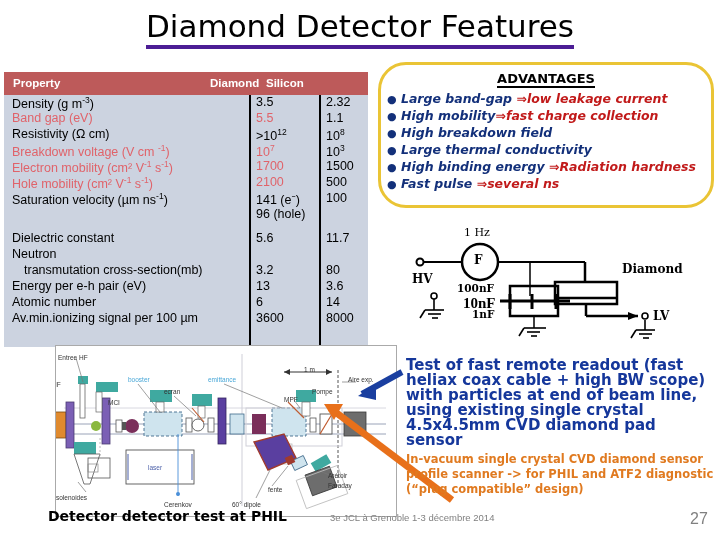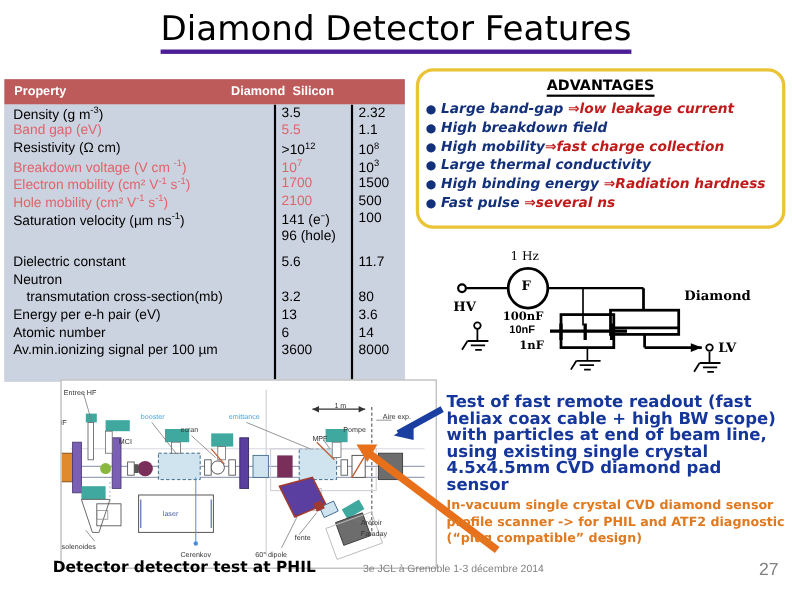--- a/index.html
+++ b/index.html
@@ -80,21 +80,21 @@
   .trow .indent { left: 16px; }
   .spacer { height: 8px; }
   sup { font-size: 8.5px; vertical-align: super; }
 
   
   .adv-box {
     position: absolute;
     left: 378px; top: 62px;
     width: 336px; height: 146px;
     border: 3px solid #eac435;
-    border-radius: 16px;
+    border-radius: 28px;
     background: #ffffff;
     box-sizing: border-box;
   }
   .adv-title {
     text-align: center;
     margin-top: 6px;
     font-size: 13px;
     font-weight: bold;
     color: #000;
     font-family: "DejaVu Sans", sans-serif;
@@ -271,22 +271,22 @@
         </div>
       </div>
   </div>
 
   <div class="adv-box">
     <div class="adv-title">
       <span>ADVANTAGES</span>
     </div>
     <div class="adv-list" id="adv-list">
         <div class="adv-item"><span class="bullet">●</span> Large band-gap <span class="arr">⇒</span><span class="imp">low leakage current</span></div>
+        <div class="adv-item"><span class="bullet">●</span> High mobility<span class="arr">⇒</span><span class="imp">fast charge collection</span></div>
         <div class="adv-item"><span class="bullet">●</span> High breakdown field</div>
-        <div class="adv-item"><span class="bullet">●</span> High mobility<span class="arr">⇒</span><span class="imp">fast charge collection</span></div>
         <div class="adv-item"><span class="bullet">●</span> Large thermal conductivity</div>
         <div class="adv-item"><span class="bullet">●</span> High binding energy <span class="arr">⇒</span><span class="imp">Radiation hardness</span></div>
         <div class="adv-item"><span class="bullet">●</span> Fast pulse  <span class="arr">⇒</span><span class="imp">several ns</span></div>
       </div>
   </div>
 
   <div class="circuit">
     <svg width="316" height="122" viewBox="0 0 316 122">
 
       <circle cx="20" cy="38" r="3.5" fill="none" stroke="#000" stroke-width="2"></circle>
@@ -336,21 +336,21 @@
         <line x1="243" y1="114" x2="249" y2="114"></line>
         <line x1="236" y1="106" x2="231" y2="114"></line>
       </g>
     </svg>
     <div style="position:absolute;left:64px;top:2px;font-size:11px;font-weight:normal;font-family:'DejaVu Serif',serif;">1 Hz</div>
     <div style="position:absolute;left:74px;top:29px;font-size:12px;font-weight:bold;font-family:'DejaVu Serif',serif;">F</div>
     <div style="position:absolute;left:12px;top:48px;font-size:12px;font-weight:bold;font-family:'DejaVu Serif',serif;">HV</div>
     <div style="position:absolute;left:253px;top:85px;font-size:12px;font-weight:bold;font-family:'DejaVu Serif',serif;">LV</div>
     <div style="position:absolute;left:222px;top:38px;font-size:12px;font-weight:bold;font-family:'DejaVu Serif',serif;">Diamond</div>
     <div style="position:absolute;left:57px;top:58px;font-size:10.5px;font-weight:bold;font-family:'DejaVu Serif',serif;">100nF</div>
-    <div style="position:absolute;left:63px;top:71px;font-size:10px;font-weight:bold;font-family:Liberation Sans, sans-serif;">10nF</div>
+    <div style="position:absolute;left:63px;top:71px;font-size:15px;font-weight:bold;font-family:Liberation Serif, serif;">10nF</div>
     <div style="position:absolute;left:72px;top:84px;font-size:10.5px;font-weight:bold;font-family:'DejaVu Serif',serif;">1nF</div>
   </div>
 
   <div class="beam">
     <svg width="340" height="170" viewBox="0 0 340 170">
       <rect x="0" y="0" width="340" height="170" fill="#ffffff"></rect>
 
       <line x1="8" y1="78" x2="330" y2="78" stroke="#9aa3b8" stroke-width="1"></line>
       <line x1="8" y1="88" x2="330" y2="88" stroke="#9aa3b8" stroke-width="1"></line>
       <line x1="8" y1="62" x2="330" y2="62" stroke="#d8d8e0" stroke-width="1"></line>

